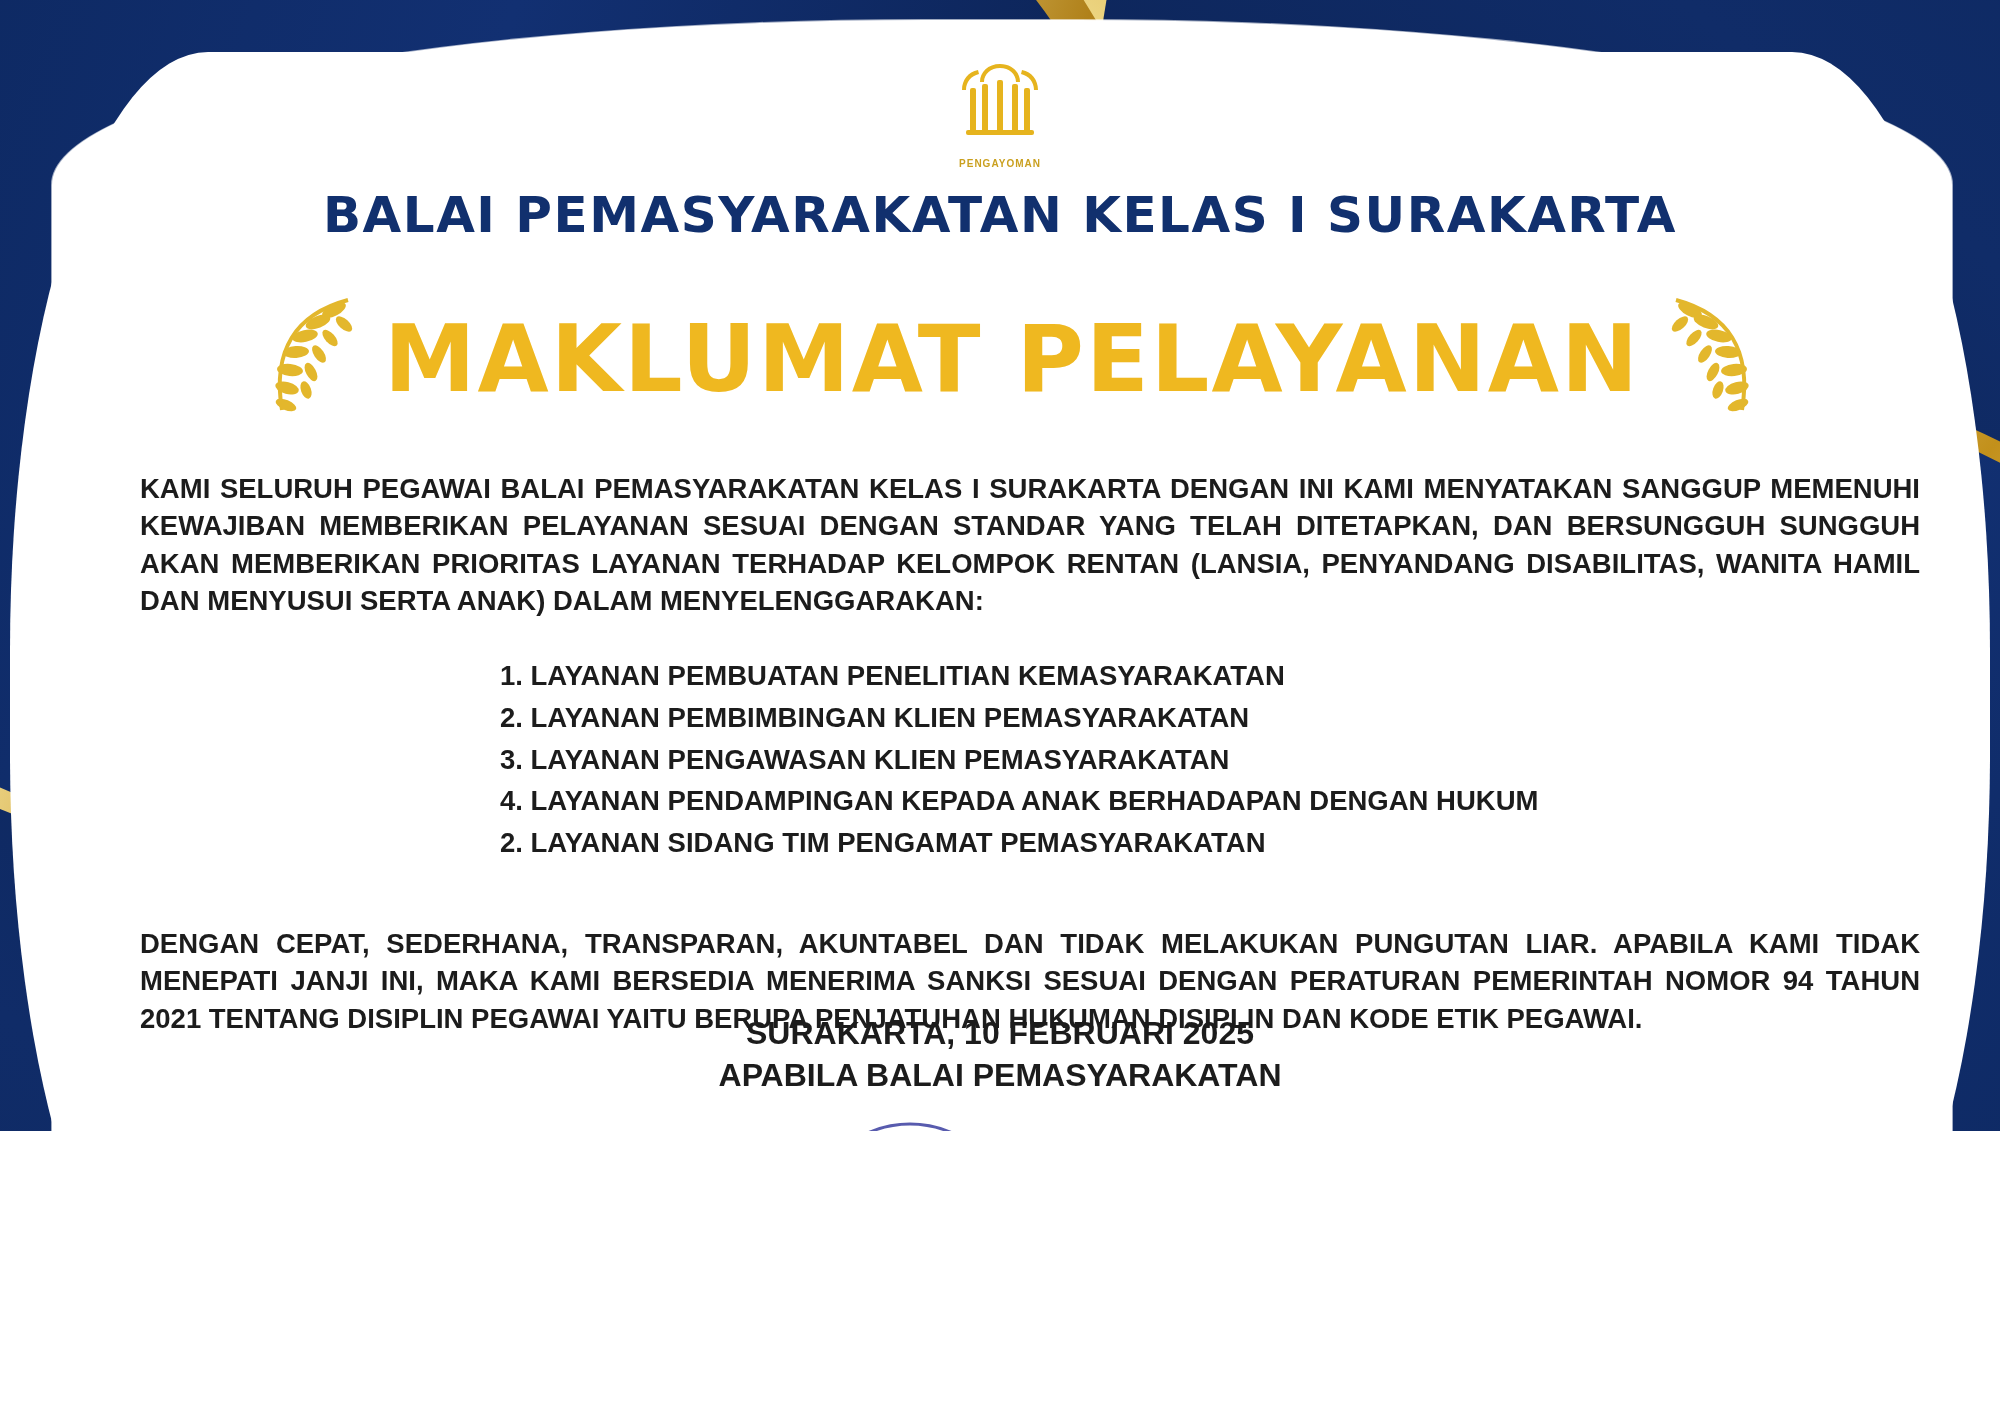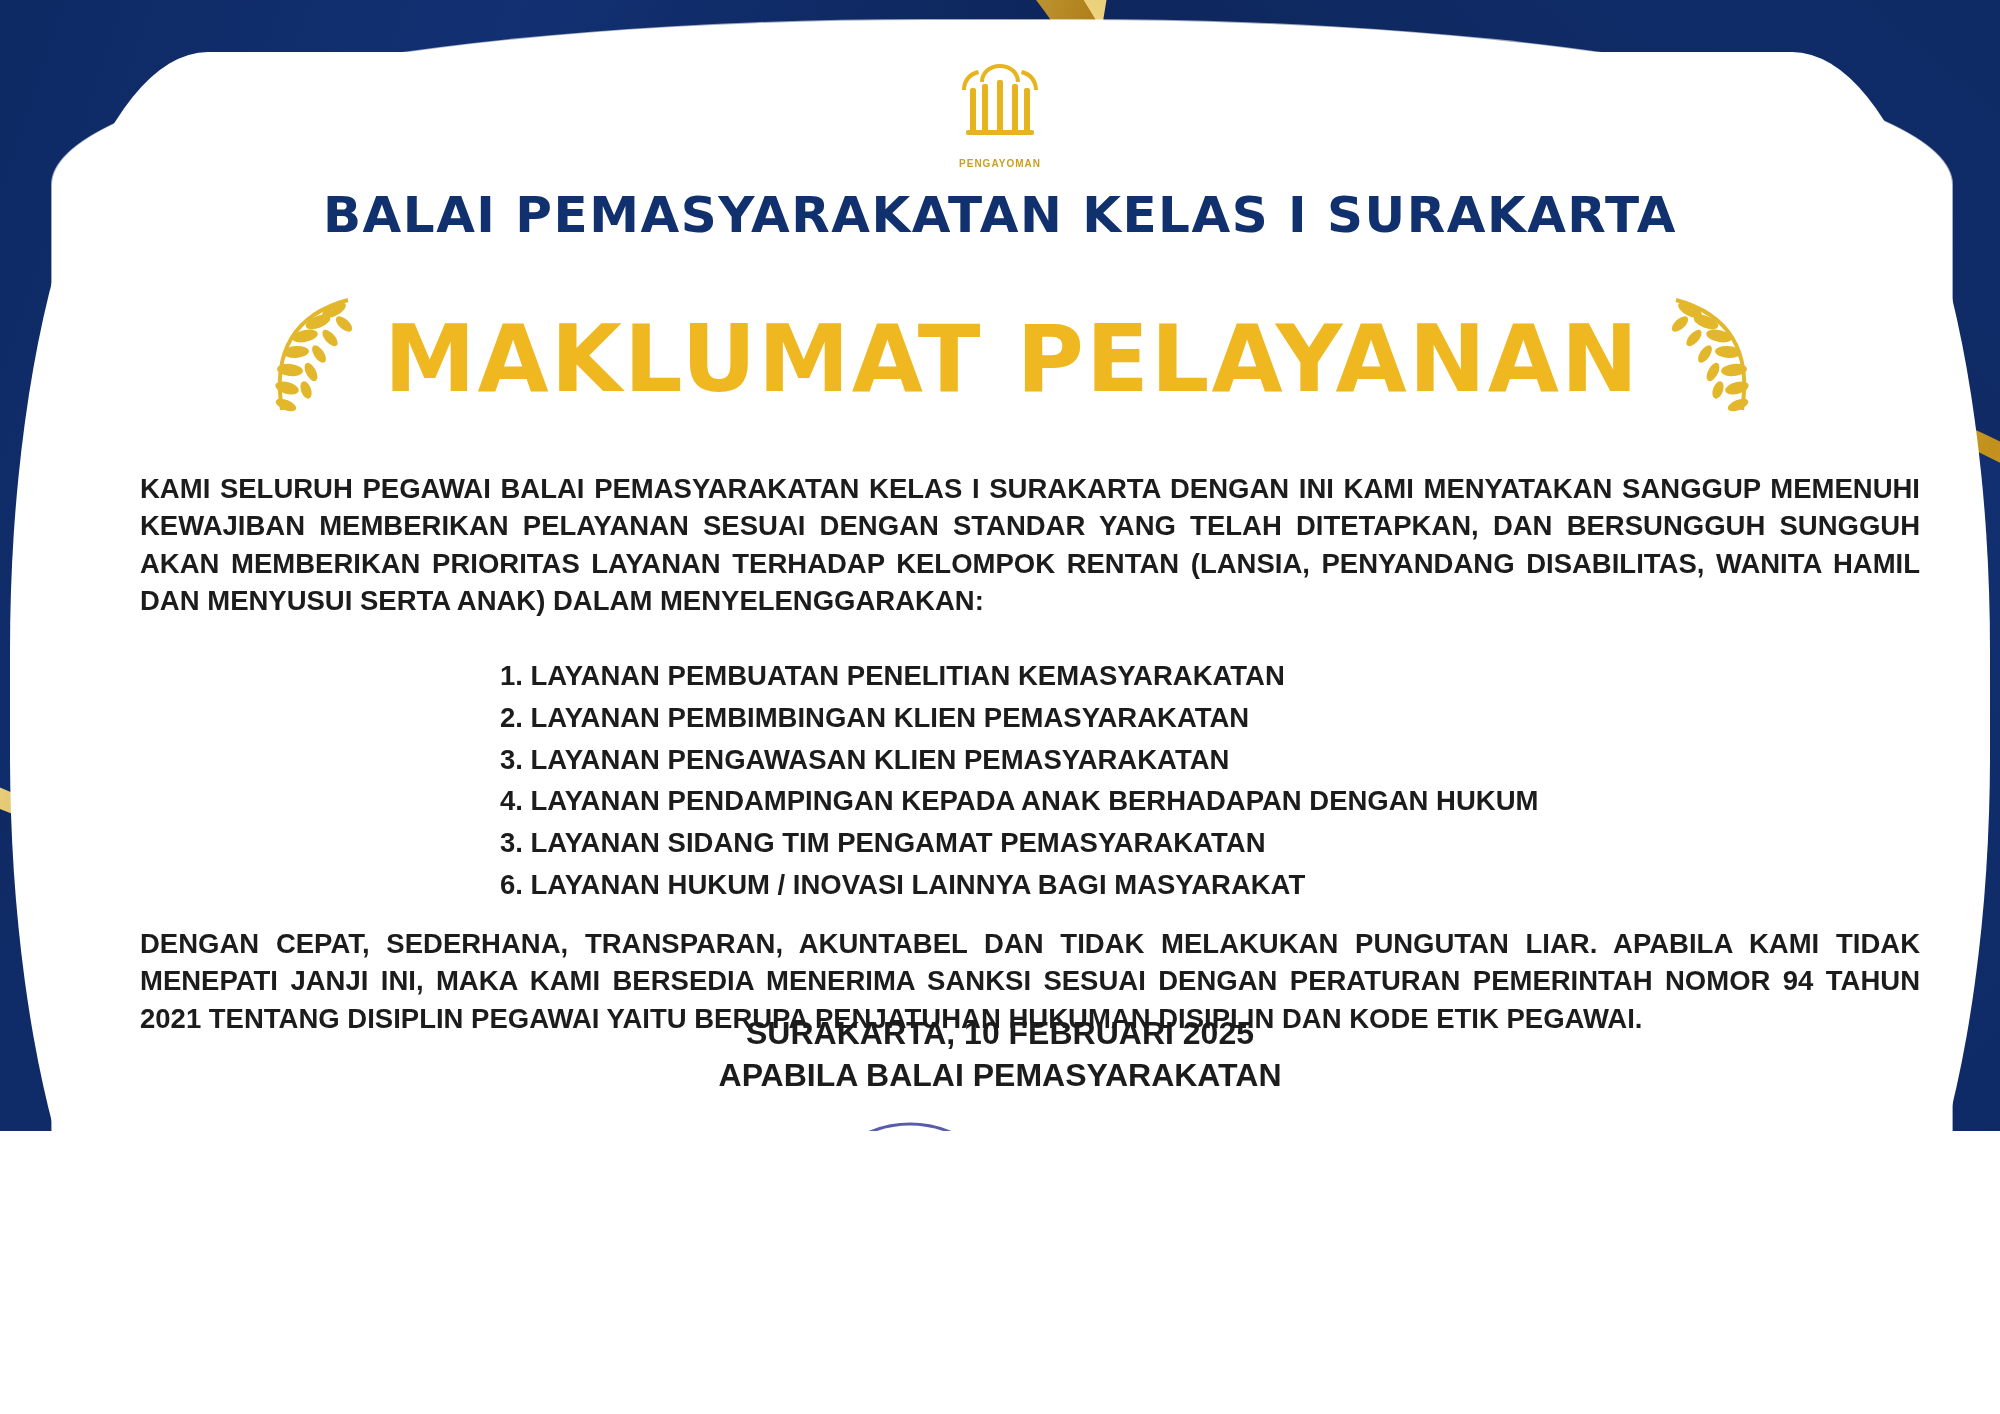--- a/index.html
+++ b/index.html
@@ -327,22 +327,21 @@
       </svg>
     </div>
 
     <div class="body-text">KAMI SELURUH PEGAWAI BALAI PEMASYARAKATAN KELAS I SURAKARTA DENGAN INI KAMI MENYATAKAN SANGGUP MEMENUHI KEWAJIBAN MEMBERIKAN PELAYANAN SESUAI DENGAN STANDAR YANG TELAH DITETAPKAN, DAN BERSUNGGUH SUNGGUH AKAN MEMBERIKAN PRIORITAS LAYANAN TERHADAP KELOMPOK RENTAN (LANSIA, PENYANDANG DISABILITAS, WANITA HAMIL DAN MENYUSUI SERTA ANAK) DALAM MENYELENGGARAKAN:</div>
 
     <div class="service-list">
       <div>1. LAYANAN PEMBUATAN PENELITIAN KEMASYARAKATAN</div>
       <div>2. LAYANAN PEMBIMBINGAN KLIEN PEMASYARAKATAN</div>
       <div>3. LAYANAN PENGAWASAN KLIEN PEMASYARAKATAN</div>
       <div>4. LAYANAN PENDAMPINGAN KEPADA ANAK BERHADAPAN DENGAN HUKUM</div>
-      <div>3. LAYANAN SIDANG TIM PENGAMAT PEMASYARAKATAN</div>
-      <div>6. LAYANAN HUKUM / INOVASI LAINNYA BAGI MASYARAKAT</div>
+      <div>2. LAYANAN SIDANG TIM PENGAMAT PEMASYARAKATAN</div>
     </div>
 
     <div class="closing-text">DENGAN CEPAT, SEDERHANA, TRANSPARAN, AKUNTABEL DAN TIDAK MELAKUKAN PUNGUTAN LIAR. APABILA KAMI TIDAK MENEPATI JANJI INI, MAKA KAMI BERSEDIA MENERIMA SANKSI SESUAI DENGAN PERATURAN PEMERINTAH NOMOR 94 TAHUN 2021 TENTANG DISIPLIN PEGAWAI YAITU BERUPA PENJATUHAN HUKUMAN DISIPLIN DAN KODE ETIK PEGAWAI.</div>
 
     <div class="sign-block">
       <div>SURAKARTA, 10 FEBRUARI 2025</div>
       <div>APABILA BALAI PEMASYARAKATAN</div>
     </div>
 
     <div class="stamp-area">

